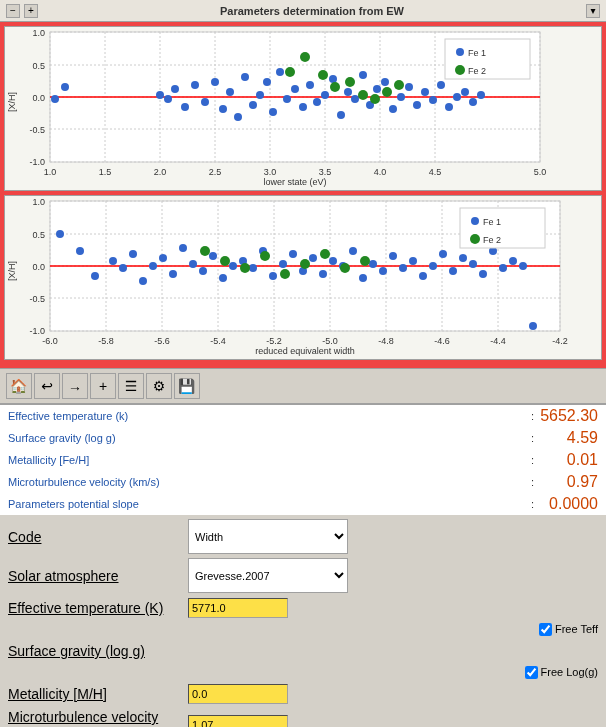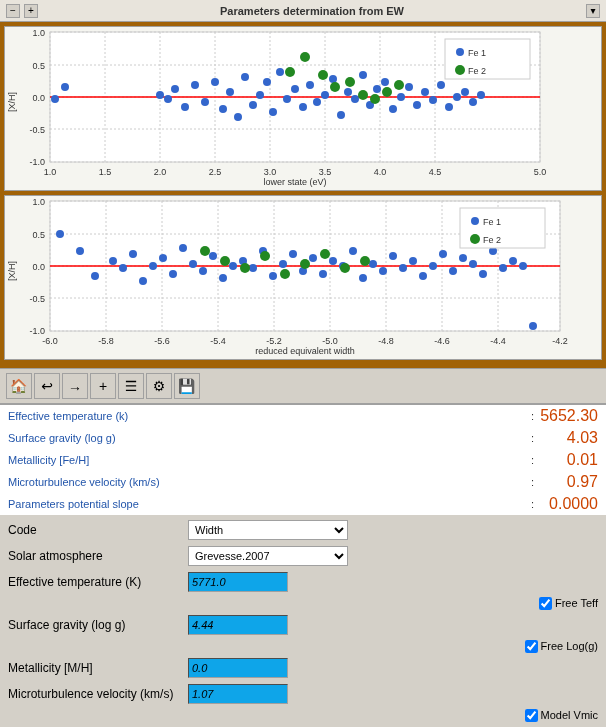--- a/index.html
+++ b/index.html
@@ -28,21 +28,21 @@
       background: #d4d0c8;
       border: 1px solid #a0a0a0;
       cursor: pointer;
       font-size: 10px;
       display: flex; align-items: center; justify-content: center;
     }
     .titlebar-title { font-size: 11px; color: #333; font-weight: bold; }
 
     
     .chart-area {
-      background: #a16207;
+      background: #ef4444;
       padding: 4px;
       border-bottom: 1px solid #a0a0a0;
     }
 
     
     .toolbar {
       background: #d4d0c8;
       border-bottom: 2px solid #a0a0a0;
       padding: 4px 6px;
       display: flex;
@@ -87,39 +87,39 @@
       padding: 4px 8px;
       flex: 1;
     }
     .form-row {
       display: flex;
       align-items: center;
       margin-bottom: 4px;
       min-height: 22px;
     }
     .form-label {
-      font-size: 12px;
+      font-size: 14px;
       color: #000;
       width: 180px;
       flex-shrink: 0;
+      text-decoration: underline;
     }
     .form-input {
-      background: #0ea5e9;
+      background: #fde047;
       border: 1px inset #a0a0a0;
       font-size: 11px;
       height: 20px;
       padding: 1px 3px;
-      font-style: italic;
     }
     .form-input-short { width: 100px; }
     .form-select {
       background: #ffffff;
       border: 1px solid #a0a0a0;
       font-size: 11px;
-      height: 20px;
+      height: 35px;
       width: 160px;
       padding: 1px 2px;
     }
 
     .checkbox-row {
       display: flex;
       justify-content: flex-end;
       align-items: flex-start;
       margin-bottom: 4px;
       padding-right: 0;
@@ -380,21 +380,21 @@
 
 <div class="params-section">
   <div class="param-row">
     <span class="param-label">Effective temperature (k)</span>
     <span class="param-colon">:</span>
     <span class="param-value">5652.30</span>
   </div>
   <div class="param-row">
     <span class="param-label">Surface gravity (log g)</span>
     <span class="param-colon">:</span>
-    <span class="param-value">4.03</span>
+    <span class="param-value">4.59</span>
   </div>
   <div class="param-row">
     <span class="param-label">Metallicity [Fe/H]</span>
     <span class="param-colon">:</span>
     <span class="param-value">0.01</span>
   </div>
   <div class="param-row">
     <span class="param-label">Microturbulence velocity (km/s)</span>
     <span class="param-colon">:</span>
     <span class="param-value">0.97</span>
@@ -432,21 +432,20 @@
     <input class="form-input form-input-short" type="text" value="5771.0" style="">
   </div>
 
   <div class="checkbox-row">
     <input type="checkbox" checked="" style="">
     <span class="checkbox-label">Free Teff</span>
   </div>
 
   <div class="form-row">
     <span class="form-label">Surface gravity (log g)</span>
-    <input class="form-input form-input-short" type="text" value="4.44" style="">
   </div>
 
   <div class="checkbox-row">
     <input type="checkbox" checked="" style="">
     <span class="checkbox-label">Free Log(g)</span>
   </div>
 
   <div class="form-row">
     <span class="form-label">Metallicity [M/H]</span>
     <input class="form-input form-input-short" type="text" value="0.0" style="">

